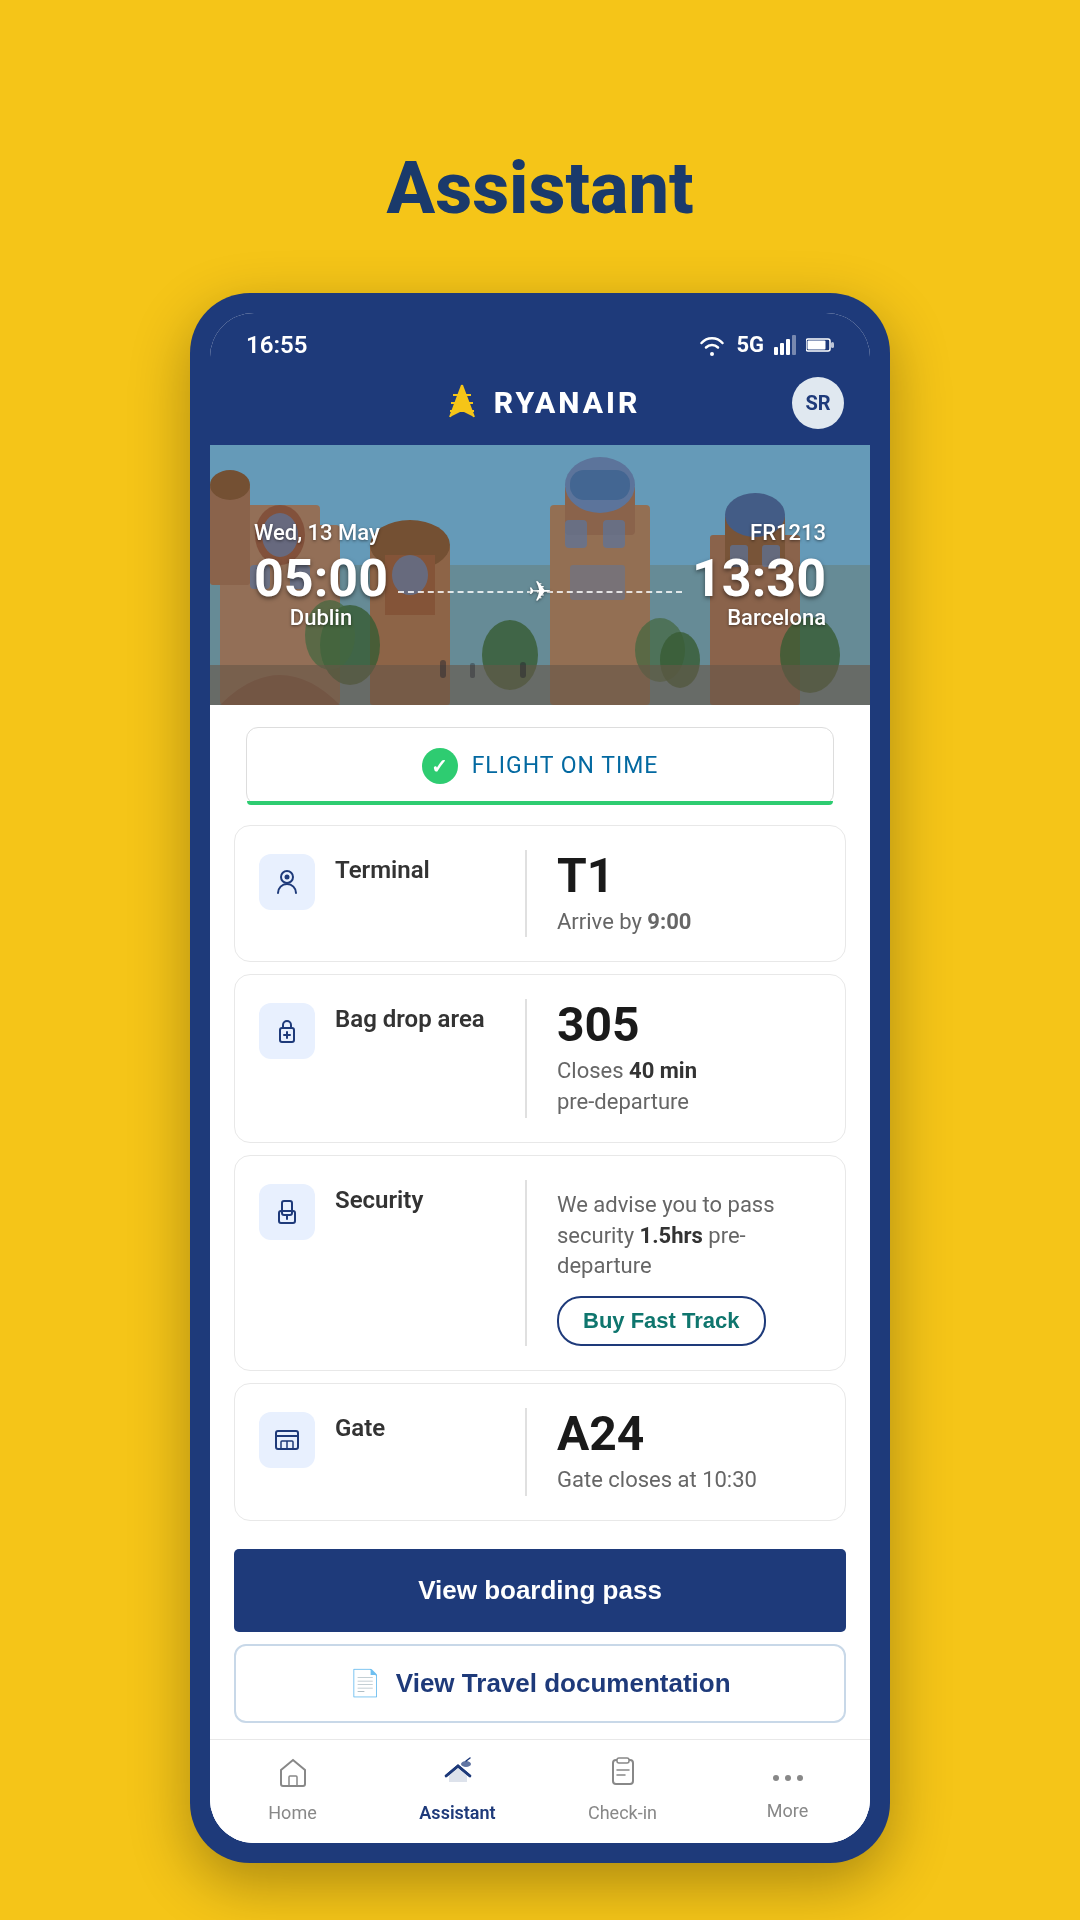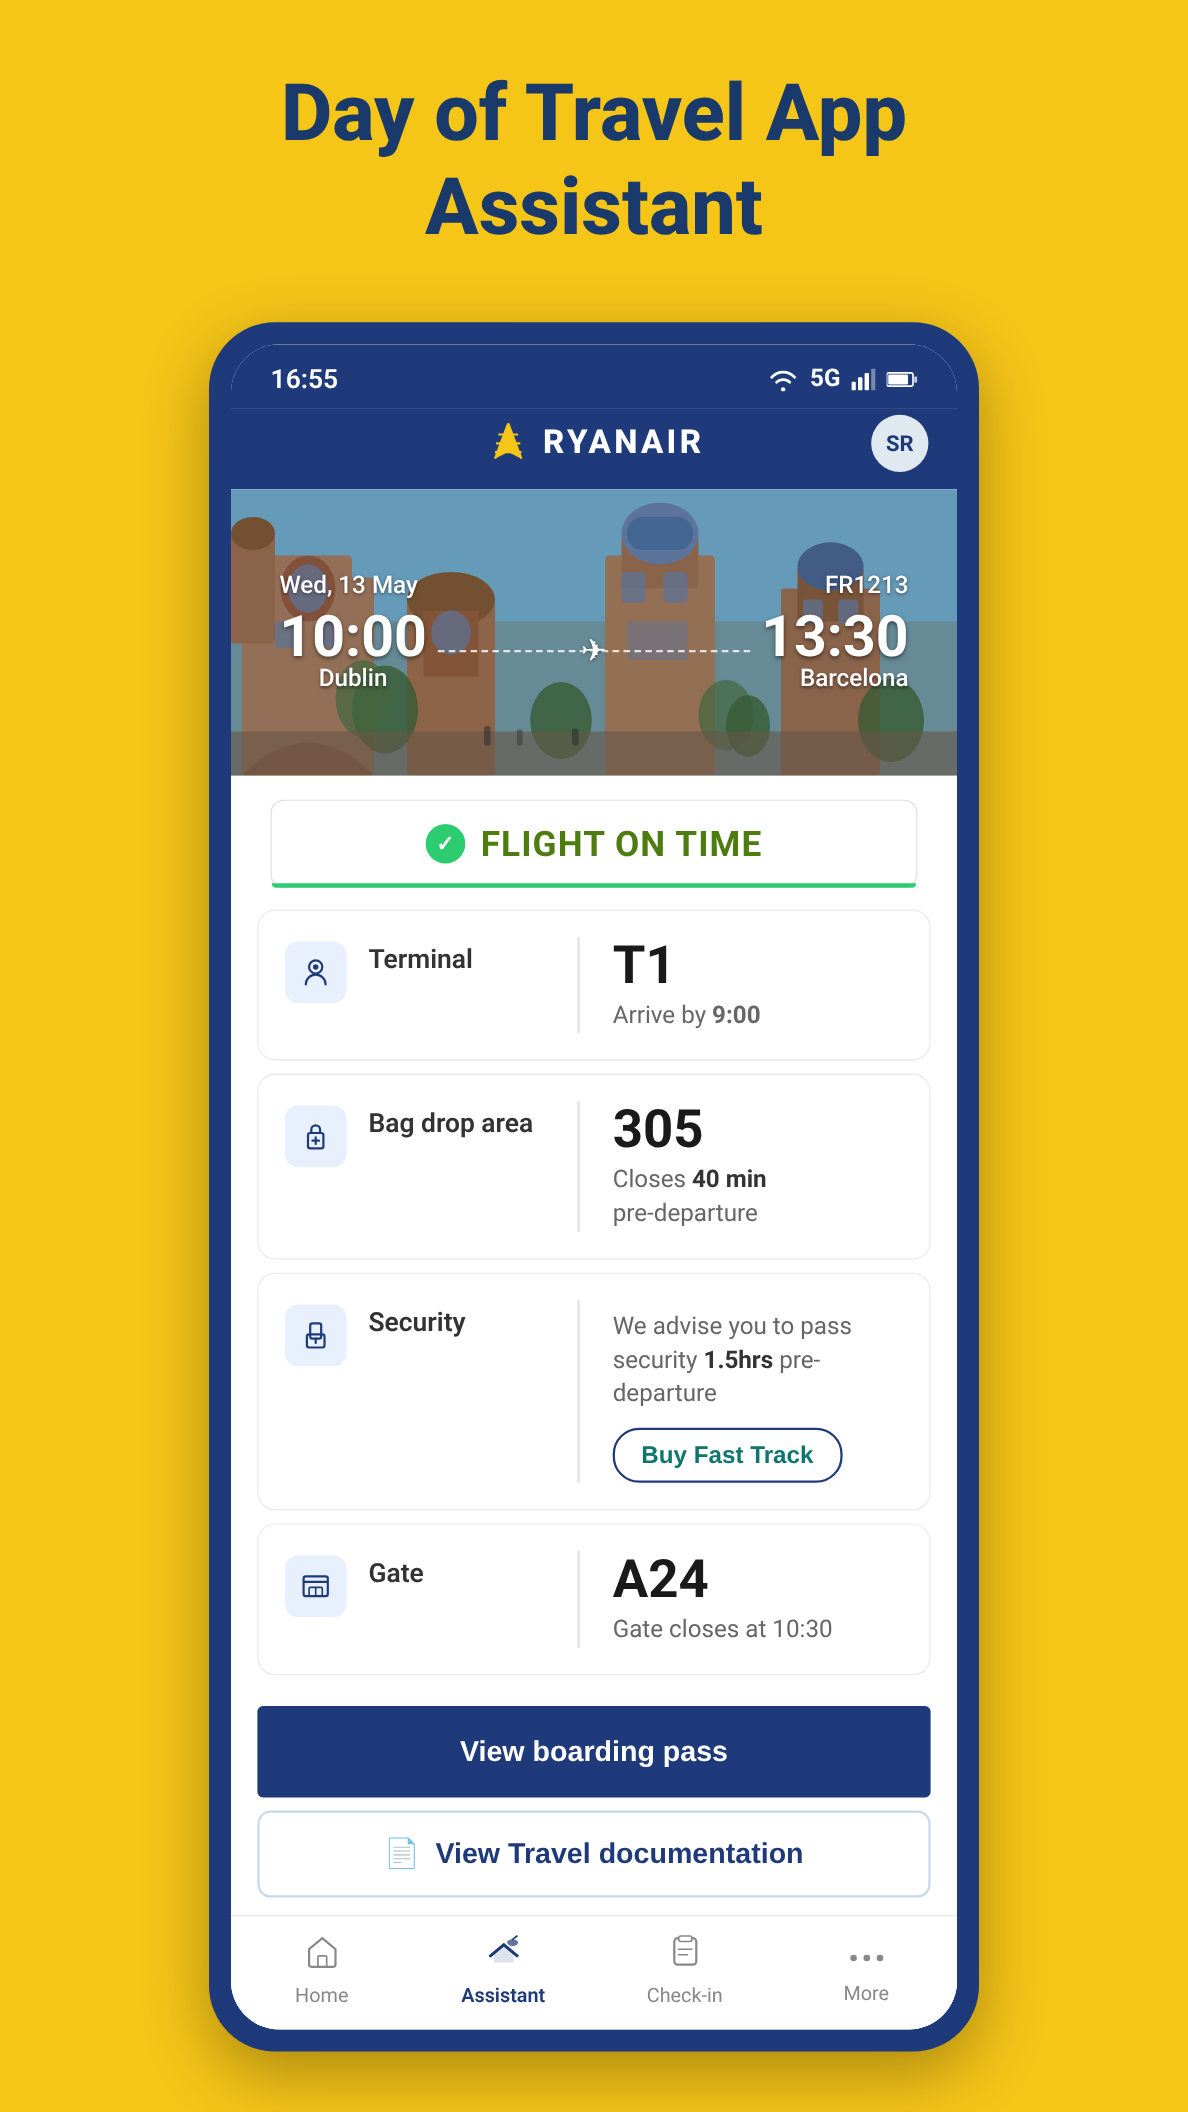--- a/index.html
+++ b/index.html
@@ -229,23 +229,23 @@
       border-radius: 50%;
       display: flex;
       align-items: center;
       justify-content: center;
       color: white;
       font-size: 20px;
       font-weight: 700;
     }
 
     .status-text {
-      font-size: 32px;
-      font-weight: 700;
-      color: #4d7c0f;
+      font-size: 23px;
+      font-weight: 400;
+      color: #0369a1;
       letter-spacing: 1px;
     }
 
     
     .info-cards {
       padding: 20px 24px;
       display: flex;
       flex-direction: column;
       gap: 12px;
     }
@@ -415,21 +415,21 @@
     .banner-scene {
       position: absolute;
       inset: 0;
       overflow: hidden;
     }
   </style>
 </head>
 <body>
 
 <h1 class="page-title">
-  <span>Day of Travel App</span><br>
+  <br>
   <span>Assistant</span>
 </h1>
 
 <div class="phone-frame">
   <div class="phone-inner">
 
     <div class="status-bar">
       <span>16:55</span>
       <div class="status-icons">
 
@@ -536,21 +536,21 @@
         </svg>
       </div>
 
       <div class="banner-content">
         <div class="flight-date-row">
           <span class="flight-date">Wed, 13 May</span>
           <span class="flight-number">FR1213</span>
         </div>
         <div class="flight-times-row">
           <div class="flight-time-left">
-            <span class="flight-time">10:00</span>
+            <span class="flight-time">05:00</span>
             <span class="flight-city">Dublin</span>
           </div>
           <div class="flight-arrow">
             <div class="dashed-line"></div>
             <span class="plane-icon">✈</span>
           </div>
           <div class="flight-time-right">
             <span class="flight-time">13:30</span>
             <span class="flight-city">Barcelona</span>
           </div>

